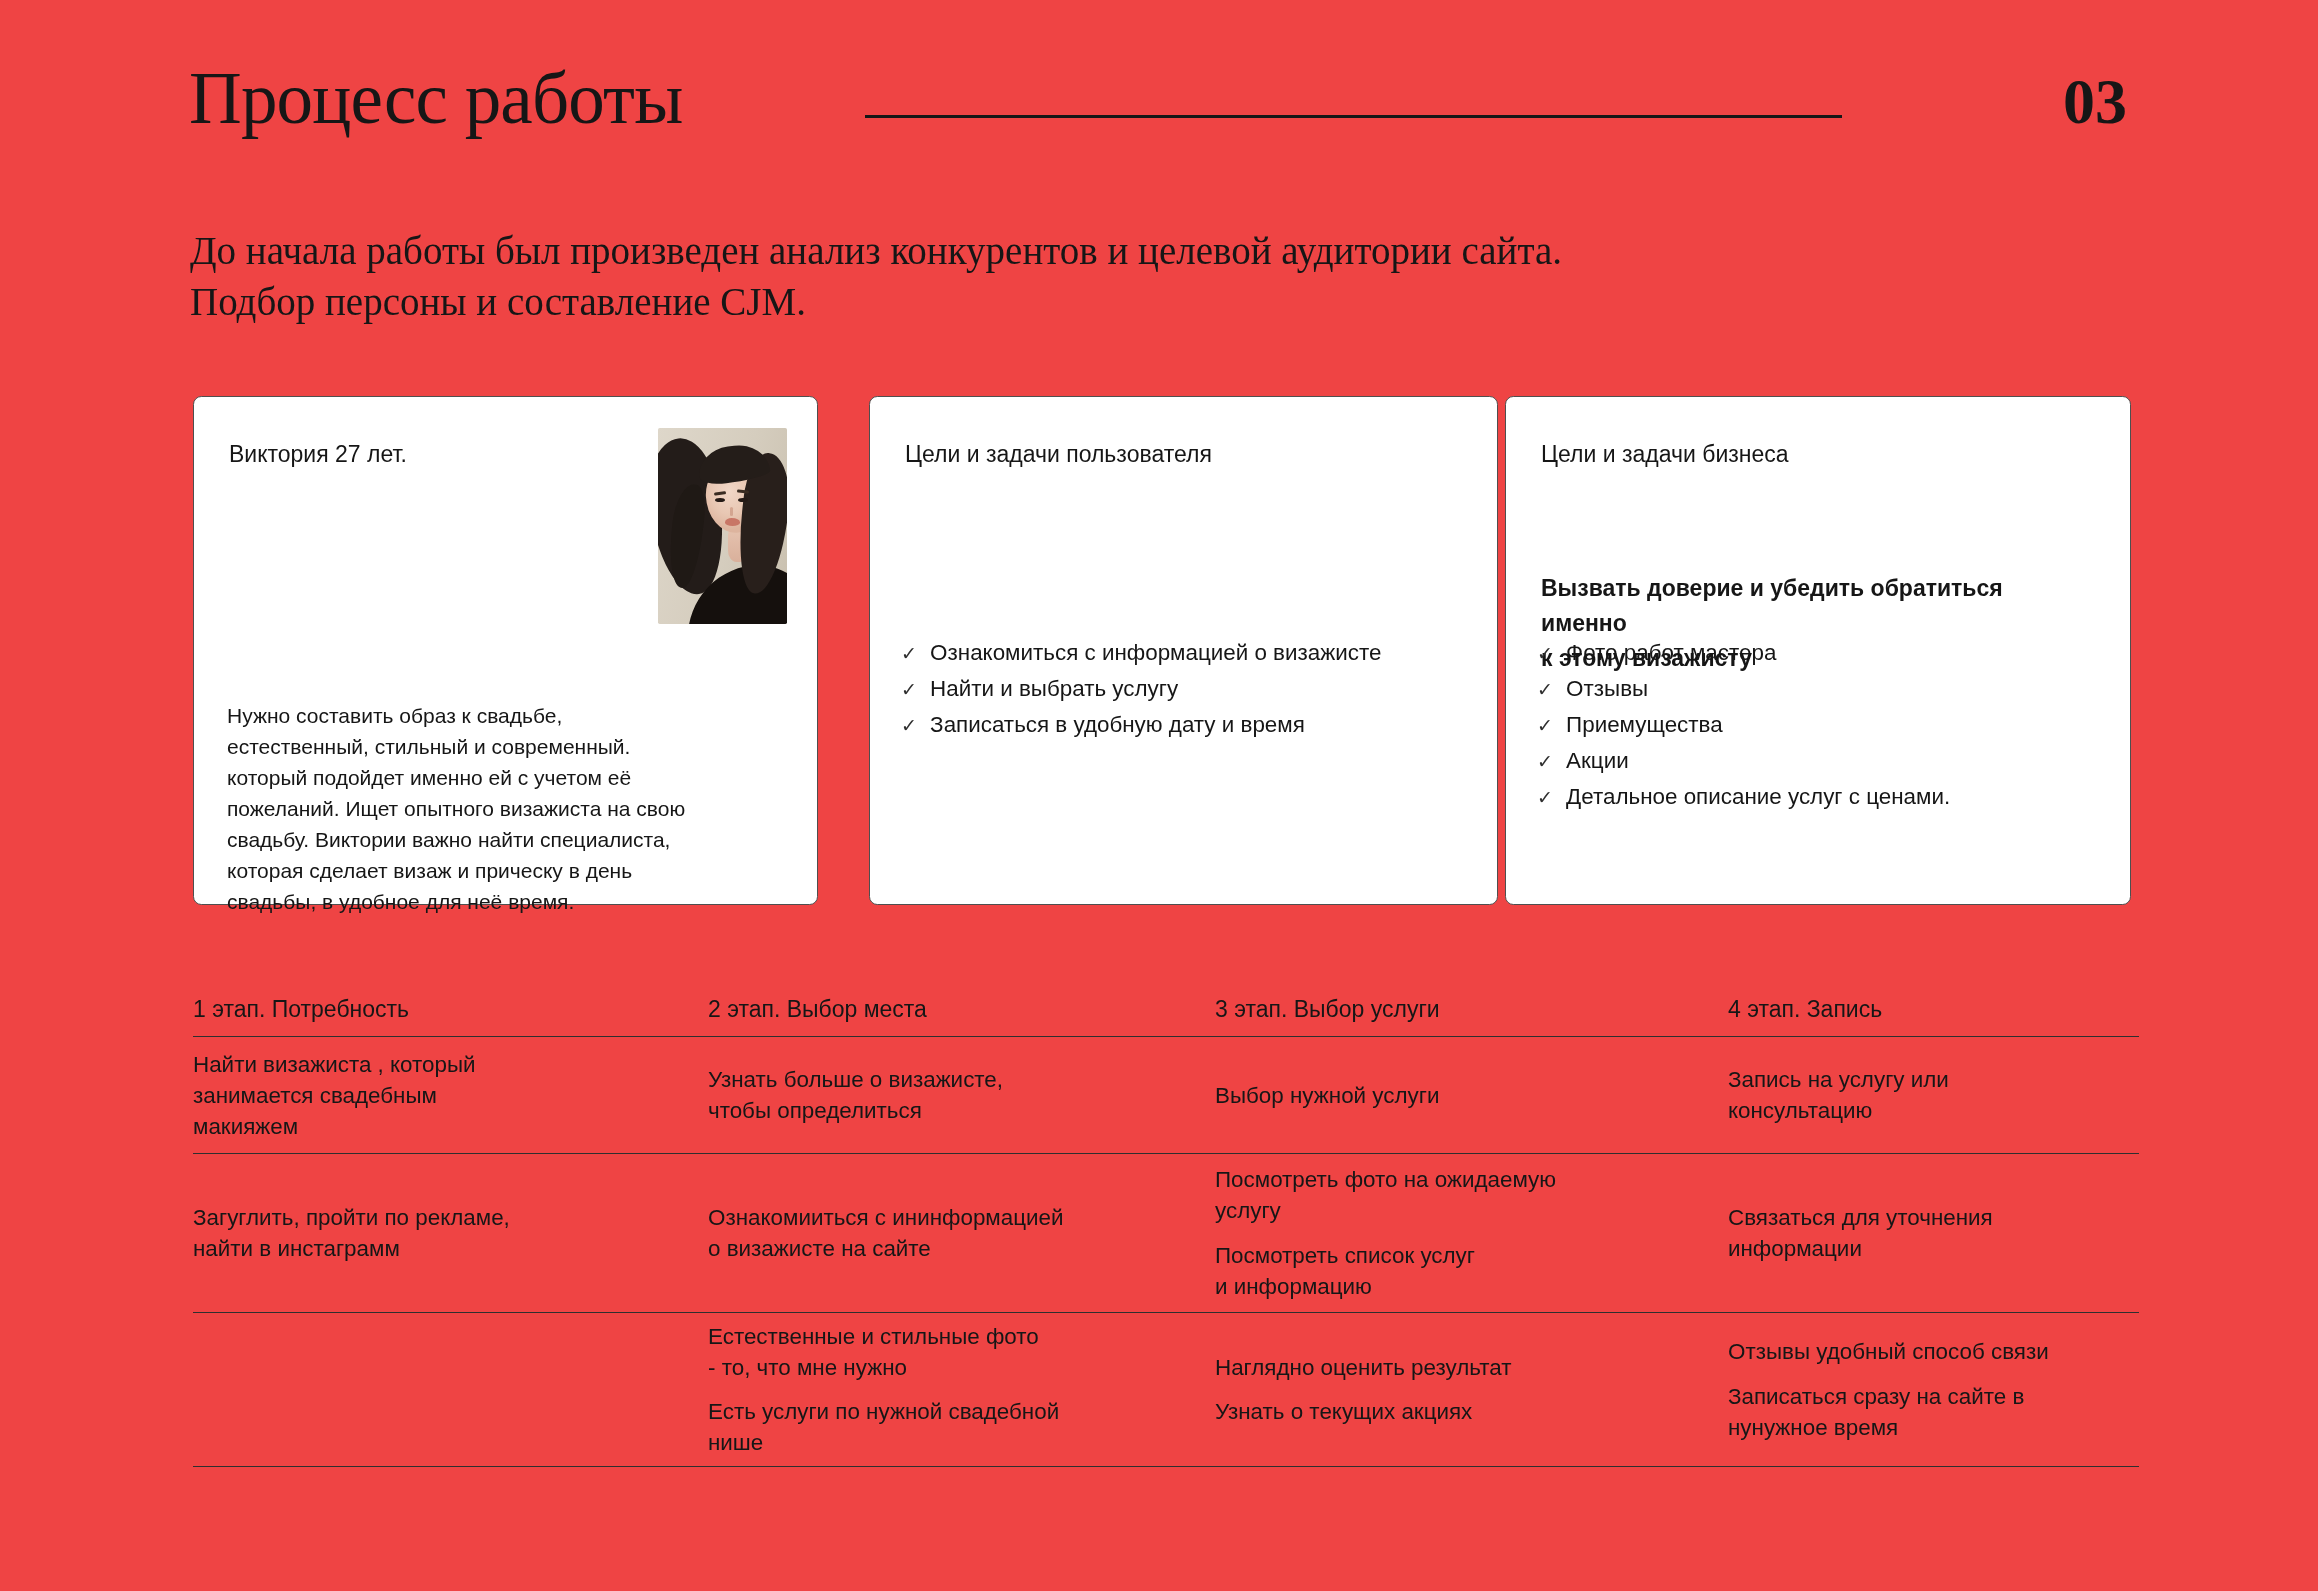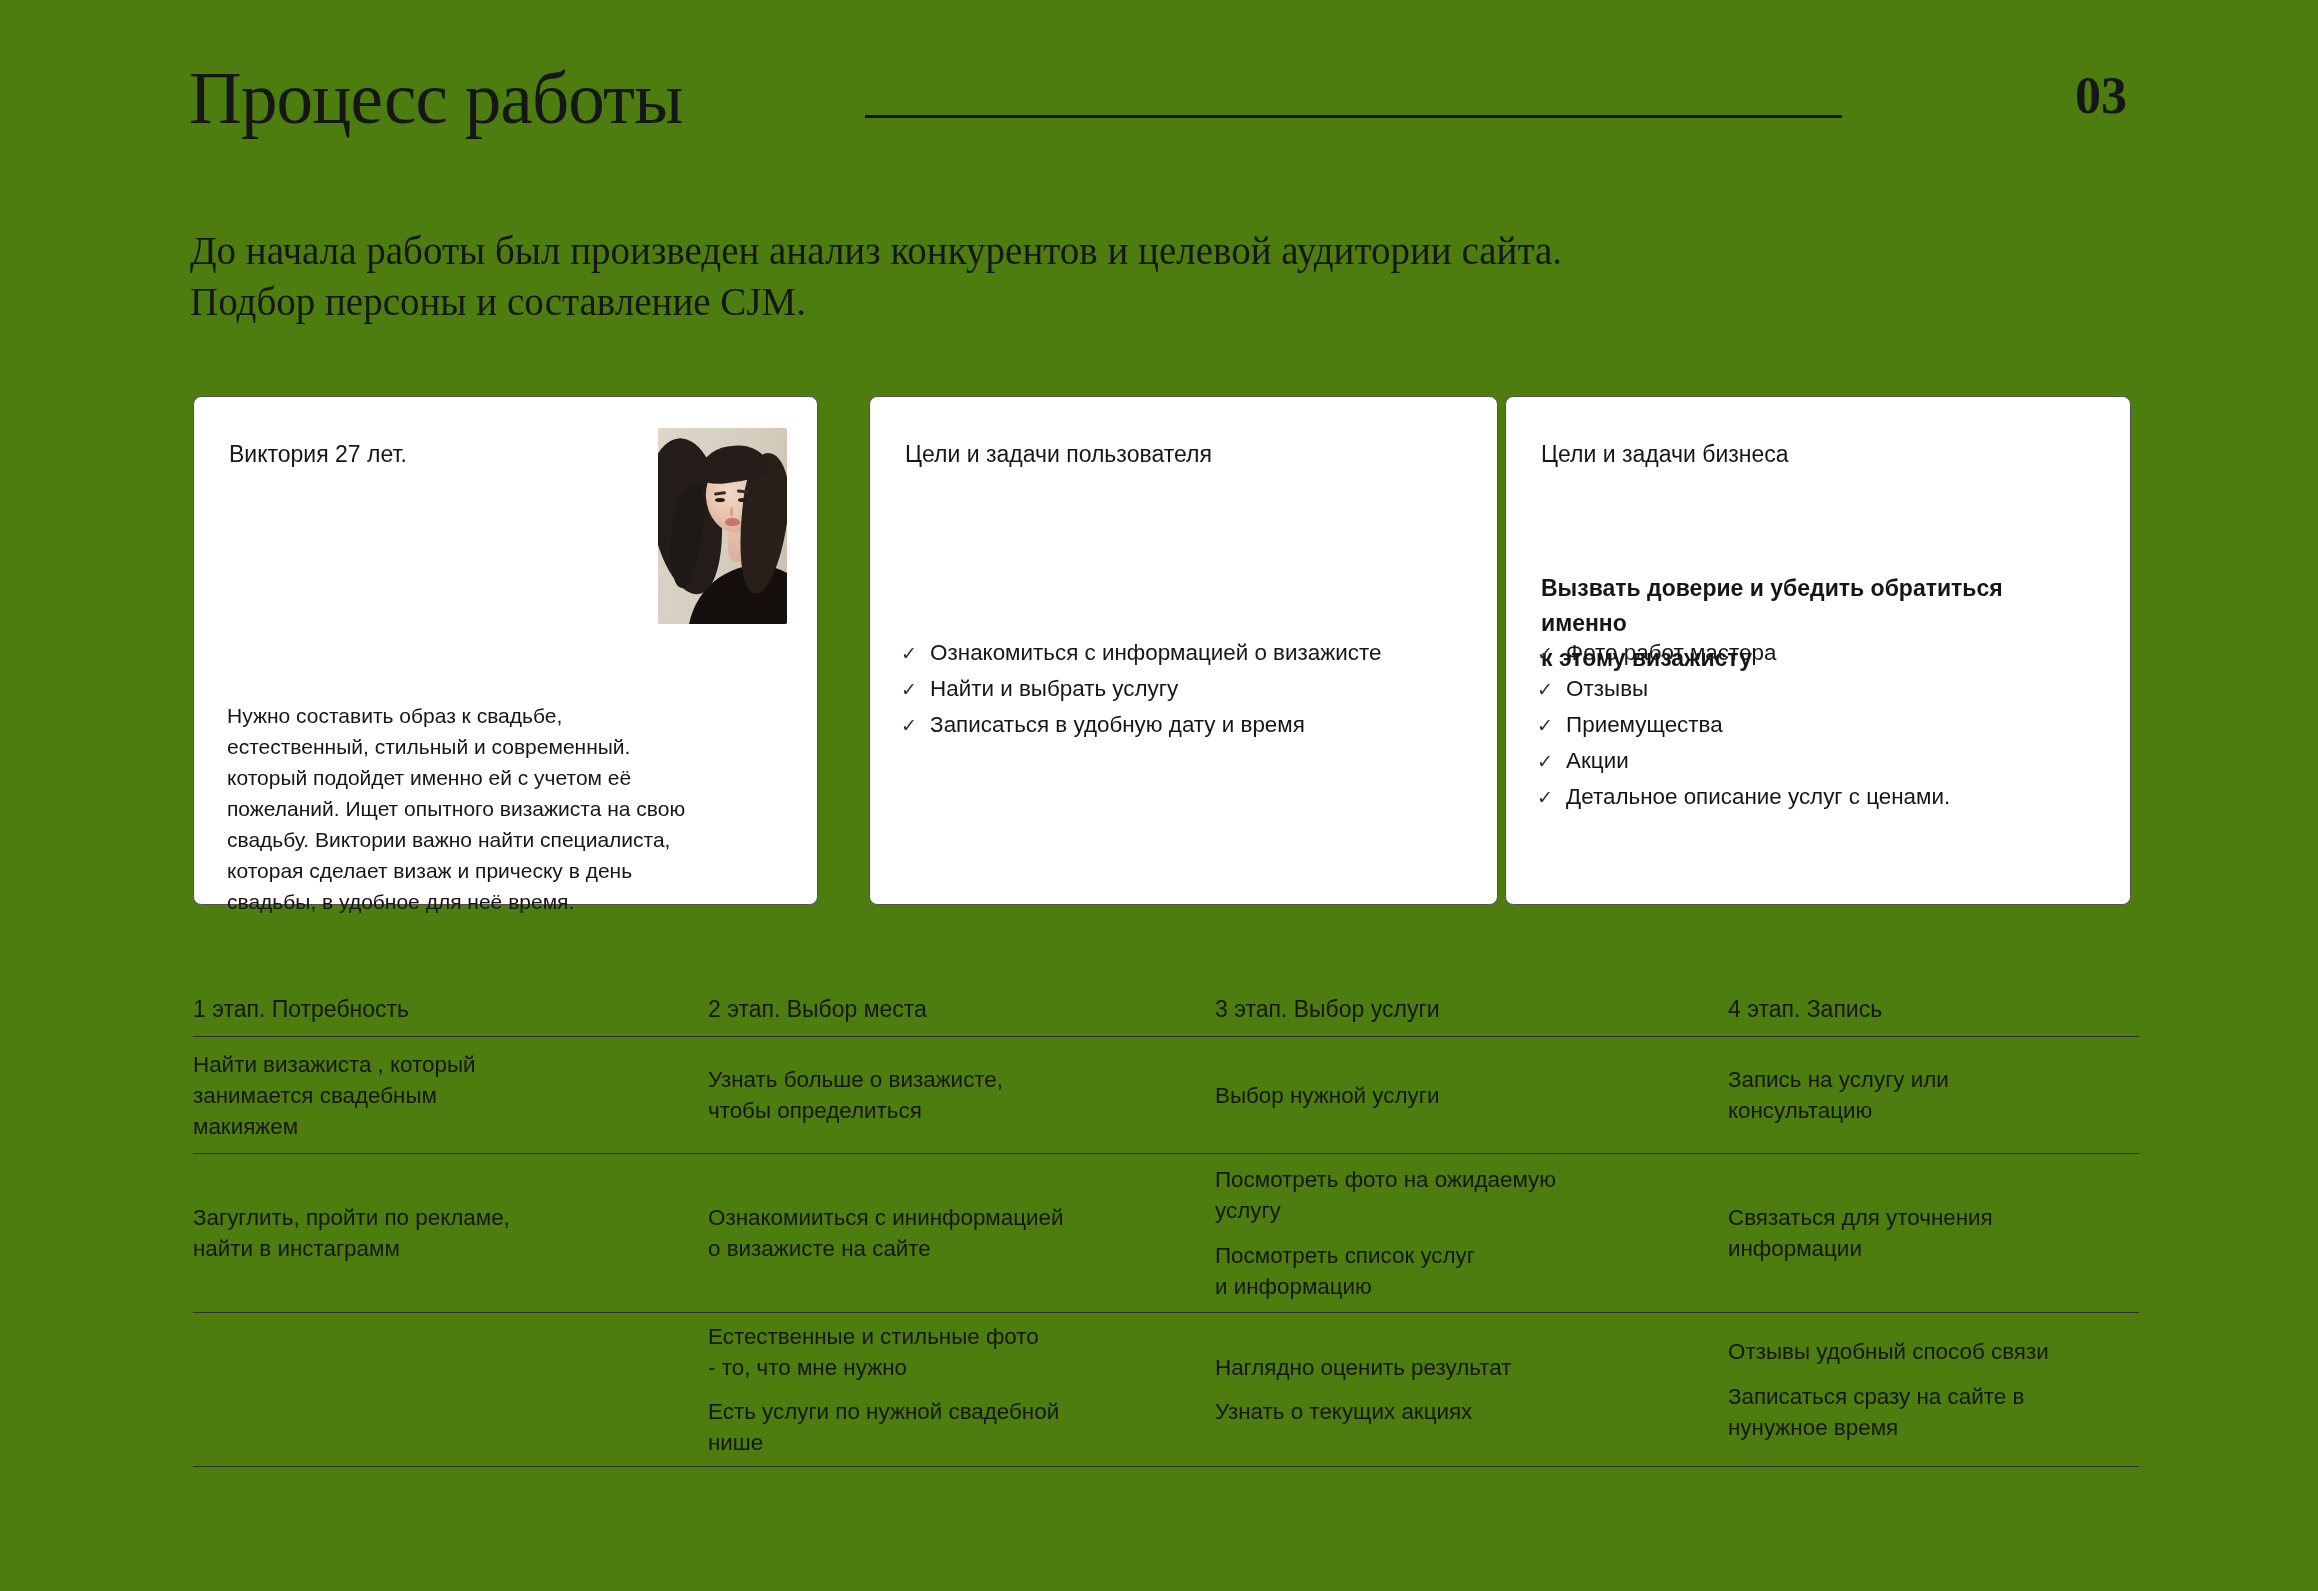--- a/index.html
+++ b/index.html
@@ -1,34 +1,34 @@
 <!DOCTYPE html>
 <html lang="ru" style="font-size:13.2px"><head>
 <meta charset="utf-8">
 <style>
   html,body { margin:0; padding:0; background:#ffffff; }
   .slide {
     position:relative; width:2319px; height:1592px;
-    background:#4d7c0f; color:#161616; overflow:hidden;
+    background:#ef4444; color:#161616; overflow:hidden;
     font-family:"Liberation Sans", sans-serif;
   }
   
   .page-title {
     position:absolute; left:189px; top:62px; margin:0;
     font-family:"Liberation Serif", serif; font-weight:500;
     font-size:73px; line-height:1; letter-spacing:-0.8px;
   }
   .title-rule {
     position:absolute; left:865px; top:115px; width:977px; height:2.5px;
     background:#161616;
   }
   .page-number {
     position:absolute; right:192px; top:70px;
     font-family:"Liberation Serif", serif; font-weight:700;
-    font-size:52px; line-height:1;
+    font-size:64px; line-height:1;
   }
   .intro {
     position:absolute; left:190px; top:225px; margin:0;
     font-family:"Liberation Serif", serif; font-size:39px; line-height:51px;
     white-space:pre-line;
   }
   
   .card {
     position:absolute; top:396px; height:509px; box-sizing:border-box;
     border:1.2px solid #4f4f4f; border-radius:8.3px; background:#ffffff;

